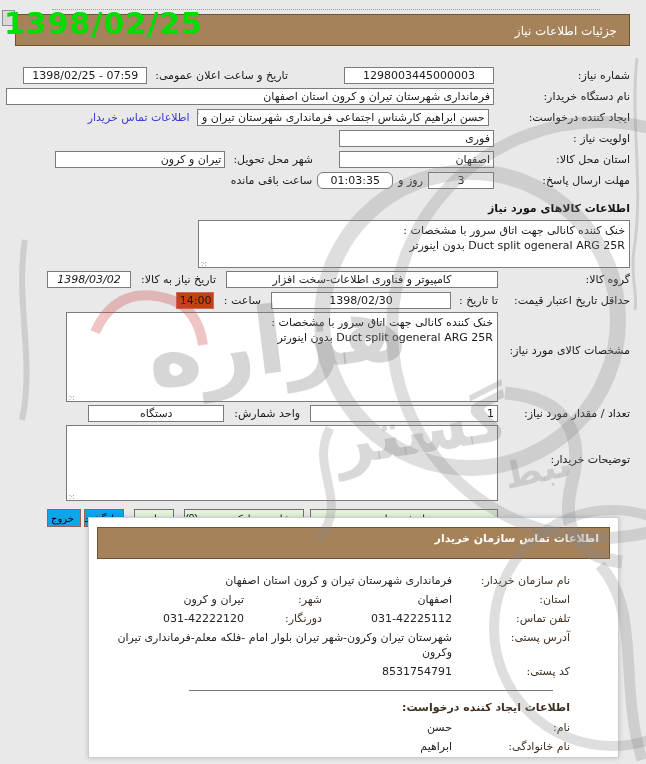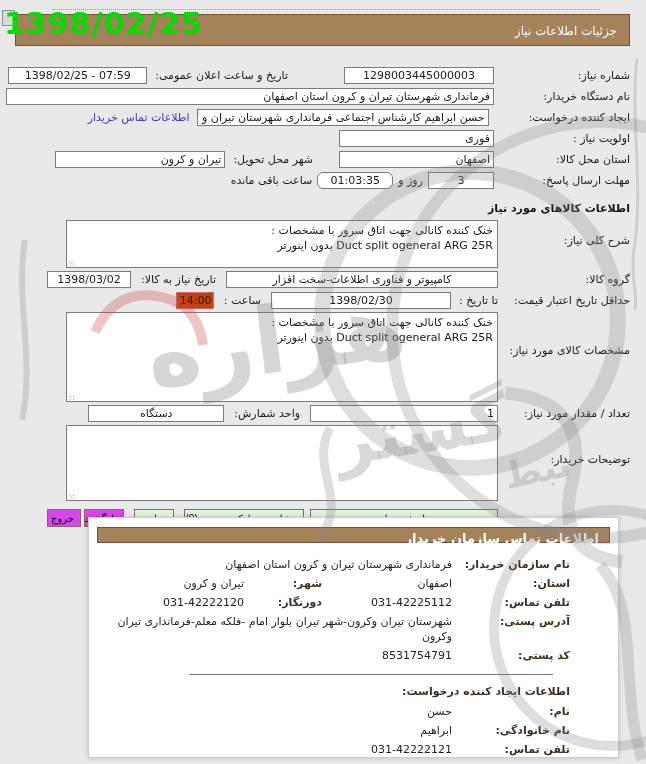--- a/index.html
+++ b/index.html
@@ -45,37 +45,37 @@
   .sec-header{margin:12px 16px 5px 0;font-weight:bold;color:#141414;}
   .timebox{background:#c2410c;border:1px solid #d06a6a;height:17px;line-height:15px;box-sizing:border-box;padding:0 3px;}
   .link{color:#3b3bd0;text-decoration:none;white-space:nowrap;text-align:right;}
   
   .btnrow{display:flex;align-items:center;margin-top:8px;padding-right:148px;}
   .btn{
     border:1px solid #6f6f6f;height:18px;line-height:16px;box-sizing:border-box;
     text-align:center;font-size:10px;cursor:pointer;white-space:nowrap;overflow:hidden;
   }
   .btn.green{background:#e4f3dc;}
-  .btn.pink{background:#d946ef;border-color:#96625f;}
+  .btn.pink{background:#0ea5e9;border-color:#96625f;}
   
   .card{
     position:absolute;top:517px;left:88px;width:531px;height:241px;
     background:#fff;border:1px solid #cdcdcd;box-shadow:0 0 5px rgba(0,0,0,.18);
     box-sizing:border-box;overflow:hidden;
   }
   .card-header{
-    margin:9px 8px 12px 8px;height:16px;background:#a6825a;border:1px solid #6e5233;
-    color:#fff;font-weight:bold;font-size:13px;line-height:22px;padding-right:10px;box-sizing:border-box;
+    margin:9px 8px 12px 8px;height:32px;background:#a6825a;border:1px solid #6e5233;
+    color:#fff;font-weight:bold;font-size:11px;line-height:22px;padding-right:10px;box-sizing:border-box;
   }
   .crow{display:flex;align-items:flex-start;padding:2px 48px 2px 8px;line-height:15px;}
-  .cl{width:118px;flex-shrink:0;font-weight:bold;color:#3f2f20;white-space:nowrap;}
+  .cl{width:118px;flex-shrink:0;font-weight:normal;color:#3f2f20;white-space:nowrap;}
   .cv{text-align:right;color:#222;}
   .cv.grow{flex:1;}
   .cv1{width:130px;flex-shrink:0;}
-  .cl2{width:78px;flex-shrink:0;font-weight:bold;color:#3f2f20;white-space:nowrap;}
+  .cl2{width:78px;flex-shrink:0;font-weight:normal;color:#3f2f20;white-space:nowrap;}
   .cv2{flex:1;text-align:right;color:#222;}
   .divider{border-top:1px solid #777;margin:9px 65px 8px 100px;}
   .creator-header{font-weight:bold;color:#3f2f20;padding:2px 48px 4px 8px;}
   
   .wm{position:absolute;inset:0;z-index:10;pointer-events:none;}
 </style>
 </head>
 <body>
 
 <div class="dotted-line"></div>
@@ -84,21 +84,21 @@
 
 <div class="main-header">جزئیات اطلاعات نیاز</div>
 
 <div class="form">
 
   <div class="row">
     <span class="lbl">شماره نیاز:</span>
     <div class="box center num" style="width:150px;">1298003445000003</div>
     <span style="width:56px;flex-shrink:0;"></span>
     <span class="inline-lbl" style="margin-left:8px;">تاریخ و ساعت اعلان عمومی:</span>
-    <div class="box center num" style="width:139px;">1398/02/25 - 07:59</div>
+    <div class="box center num" style="width:124px;">1398/02/25 - 07:59</div>
   </div>
 
   <div class="row">
     <span class="lbl">نام دستگاه خریدار:</span>
     <div class="box right" style="width:488px;">فرمانداری شهرستان تیران و کرون استان اصفهان</div>
   </div>
 
   <div class="row">
     <span class="lbl auto">ایجاد کننده درخواست:</span>
     <div class="box right" style="width:292px;">حسن ابراهیم کارشناس اجتماعی فرمانداری شهرستان تیران و کرون استان</div>
@@ -121,33 +121,32 @@
     <span class="lbl">مهلت ارسال پاسخ:</span>
     <div class="box center num" style="width:66px;">3</div>
     <span class="inline-lbl" style="margin:0 5px;">روز و</span>
     <div class="box center num" style="width:76px;border-radius:6px;">01:03:35</div>
     <span class="inline-lbl" style="margin:0 5px;">ساعت باقی مانده</span>
   </div>
 
   <div class="sec-header">اطلاعات کالاهای مورد نیاز</div>
 
   <div class="row top">
-    <span class="lbl2" style="padding-top:14px;">شرح کلی نیاز:</span>
     <div class="ta" style="width:432px;height:48px;">
       <div class="right">خنک کننده کانالی جهت اتاق سرور با مشخصات :</div>
       <div class="right">Duct split ogeneral ARG 25R بدون اینورتر</div>
       <span class="grip">⁙</span>
     </div>
   </div>
 
   <div class="row">
     <span class="lbl2">گروه کالا:</span>
     <div class="box center" style="width:272px;">کامپیوتر و فناوری اطلاعات-سخت افزار</div>
     <span class="inline-lbl" style="margin:0 10px;">تاریخ نیاز به کالا:</span>
-    <div class="box center num" style="width:84px;">1398/03/02</div>
+    <div class="box center num" style="width:84px;font-style:italic;">1398/03/02</div>
   </div>
 
   <div class="row">
     <span class="lbl2">حداقل تاریخ اعتبار قیمت:</span>
     <span class="inline-lbl" style="margin-left:8px;">تا تاریخ :</span>
     <div class="box center num" style="width:180px;">1398/02/30</div>
     <span class="inline-lbl" style="margin:0 10px;">ساعت :</span>
     <div class="timebox center num" style="width:38px;">14:00</div>
   </div>
 

